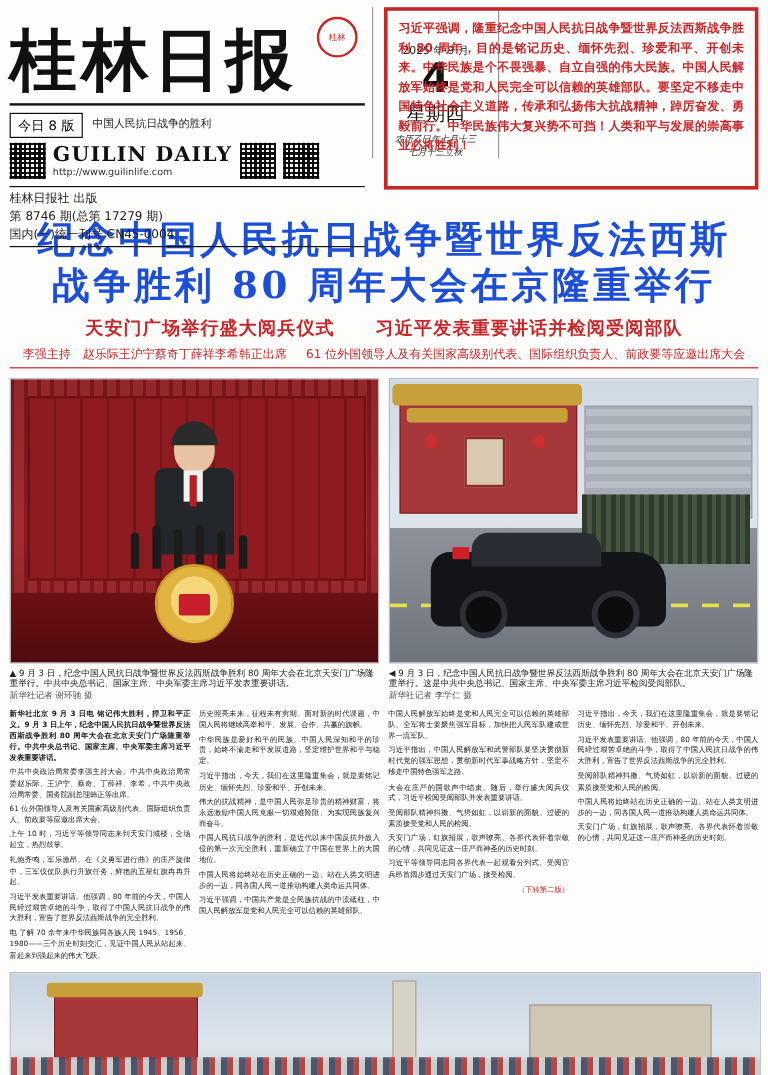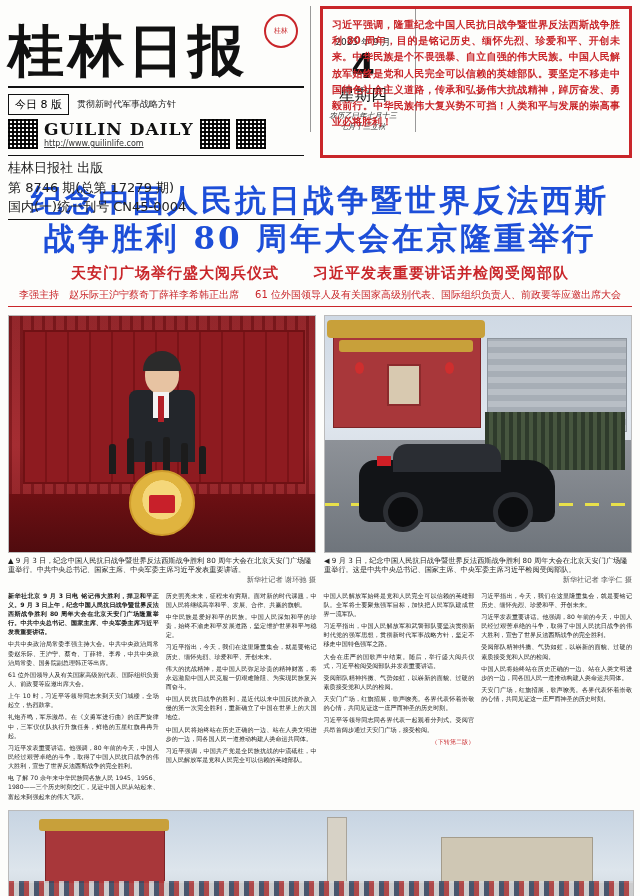--- a/index.html
+++ b/index.html
@@ -54,23 +54,23 @@
     width:30px;height:30px;background:
       repeating-linear-gradient(90deg,#111 0 2px,#fff 2px 4px),
       repeating-linear-gradient(0deg,#111 0 2px,transparent 2px 4px);
     background-blend-mode:multiply;
   }
   .latin-block{display:flex;align-items:flex-start;gap:6px;margin-top:4px;}
   .latin-title{
     font-family:"DejaVu Serif","Liberation Serif",serif;
     font-weight:bold;font-size:17px;letter-spacing:1px;color:#111;
   }
-  .latin-url{font-size:8px;color:#333;text-decoration:underline;}
+  .latin-url{font-size:8px;color:#333;}
   .mast-meta{
-    margin-top:6px;font-size:13px;color:#222;line-height:1.5;
+    margin-top:6px;font-size:10px;color:#222;line-height:1.5;
     border-top:1px solid #111;border-bottom:1px solid #111;padding:2px 0;
   }
   .mast-mid{
     width:96px;border-left:1px solid #999;border-right:1px solid #999;
     padding:30px 4px 0 4px;text-align:center;
   }
   .date-y{font-size:9px;color:#222;}
   .date-d{font-size:34px;font-weight:bold;line-height:1.05;color:#111;}
   .date-w{font-size:16px;color:#111;}
   .mast-lunar{font-size:7.5px;color:#333;line-height:1.5;margin-top:4px;font-style:italic;}
@@ -100,21 +100,21 @@
     margin-top:5px;color:#c9262a;font-size:10px;
     display:flex;justify-content:center;gap:16px;
     padding-bottom:4px;border-bottom:1px solid #c9262a;
   }
   
   .photos{display:flex;gap:8px;margin-top:8px;}
   .photo{position:relative;overflow:hidden;border:1px solid #bbb;box-sizing:border-box;}
   .p1{width:308px;height:238px;}
   .p2{width:308px;height:238px;}
   .cap{font-size:7.2px;color:#222;line-height:1.35;margin-top:3px;width:308px;}
-  .cap .credit{display:block;text-align:right;color:#555;}
+  .cap .credit{display:block;text-align:left;color:#555;}
   
   .ph1-bg{position:absolute;inset:0;background:linear-gradient(180deg,#8d1b20 0%,#a02227 55%,#7d1418 100%);}
   .ph1-drape{position:absolute;left:0;top:0;width:100%;height:100%;
     background:repeating-linear-gradient(90deg,rgba(0,0,0,.16) 0 3px,rgba(255,255,255,.05) 3px 11px);}
   .ph1-panel{position:absolute;left:14px;top:14px;width:278px;height:150px;
     background:repeating-linear-gradient(90deg,#8e1b20 0 20px,#7a1317 20px 22px);
     border:2px solid #6f1114;}
   .ph1-person{position:absolute;left:118px;top:38px;width:70px;height:108px;}
   .ph1-head{position:absolute;left:18px;top:0;width:34px;height:40px;border-radius:50% 50% 45% 45%;background:#e7c3a2;}
   .ph1-hair{position:absolute;left:16px;top:-3px;width:38px;height:20px;border-radius:20px 20px 0 0;background:#2b2b2b;}
@@ -170,21 +170,21 @@
 
 <div class="page">
 
   <div class="masthead">
     <div class="mast-left">
       <div class="paper-title">桂林日报</div>
       <div class="mast-seal">桂林</div>
       <div class="mast-rule"></div>
       <div class="mast-sub">
         <div class="badge-pages">今日 8 版</div>
-        <div class="org-line">贯彻新时代军事战略方针</div>
+        <div class="org-line">中国人民抗日战争的胜利</div>
       </div>
       <div class="latin-block">
         <div class="qr"></div>
         <div>
           <div class="latin-title">GUILIN DAILY</div>
           <div class="latin-url">http://www.guilinlife.com</div>
         </div>
         <div class="qr"></div>
         <div class="qr"></div>
       </div>

